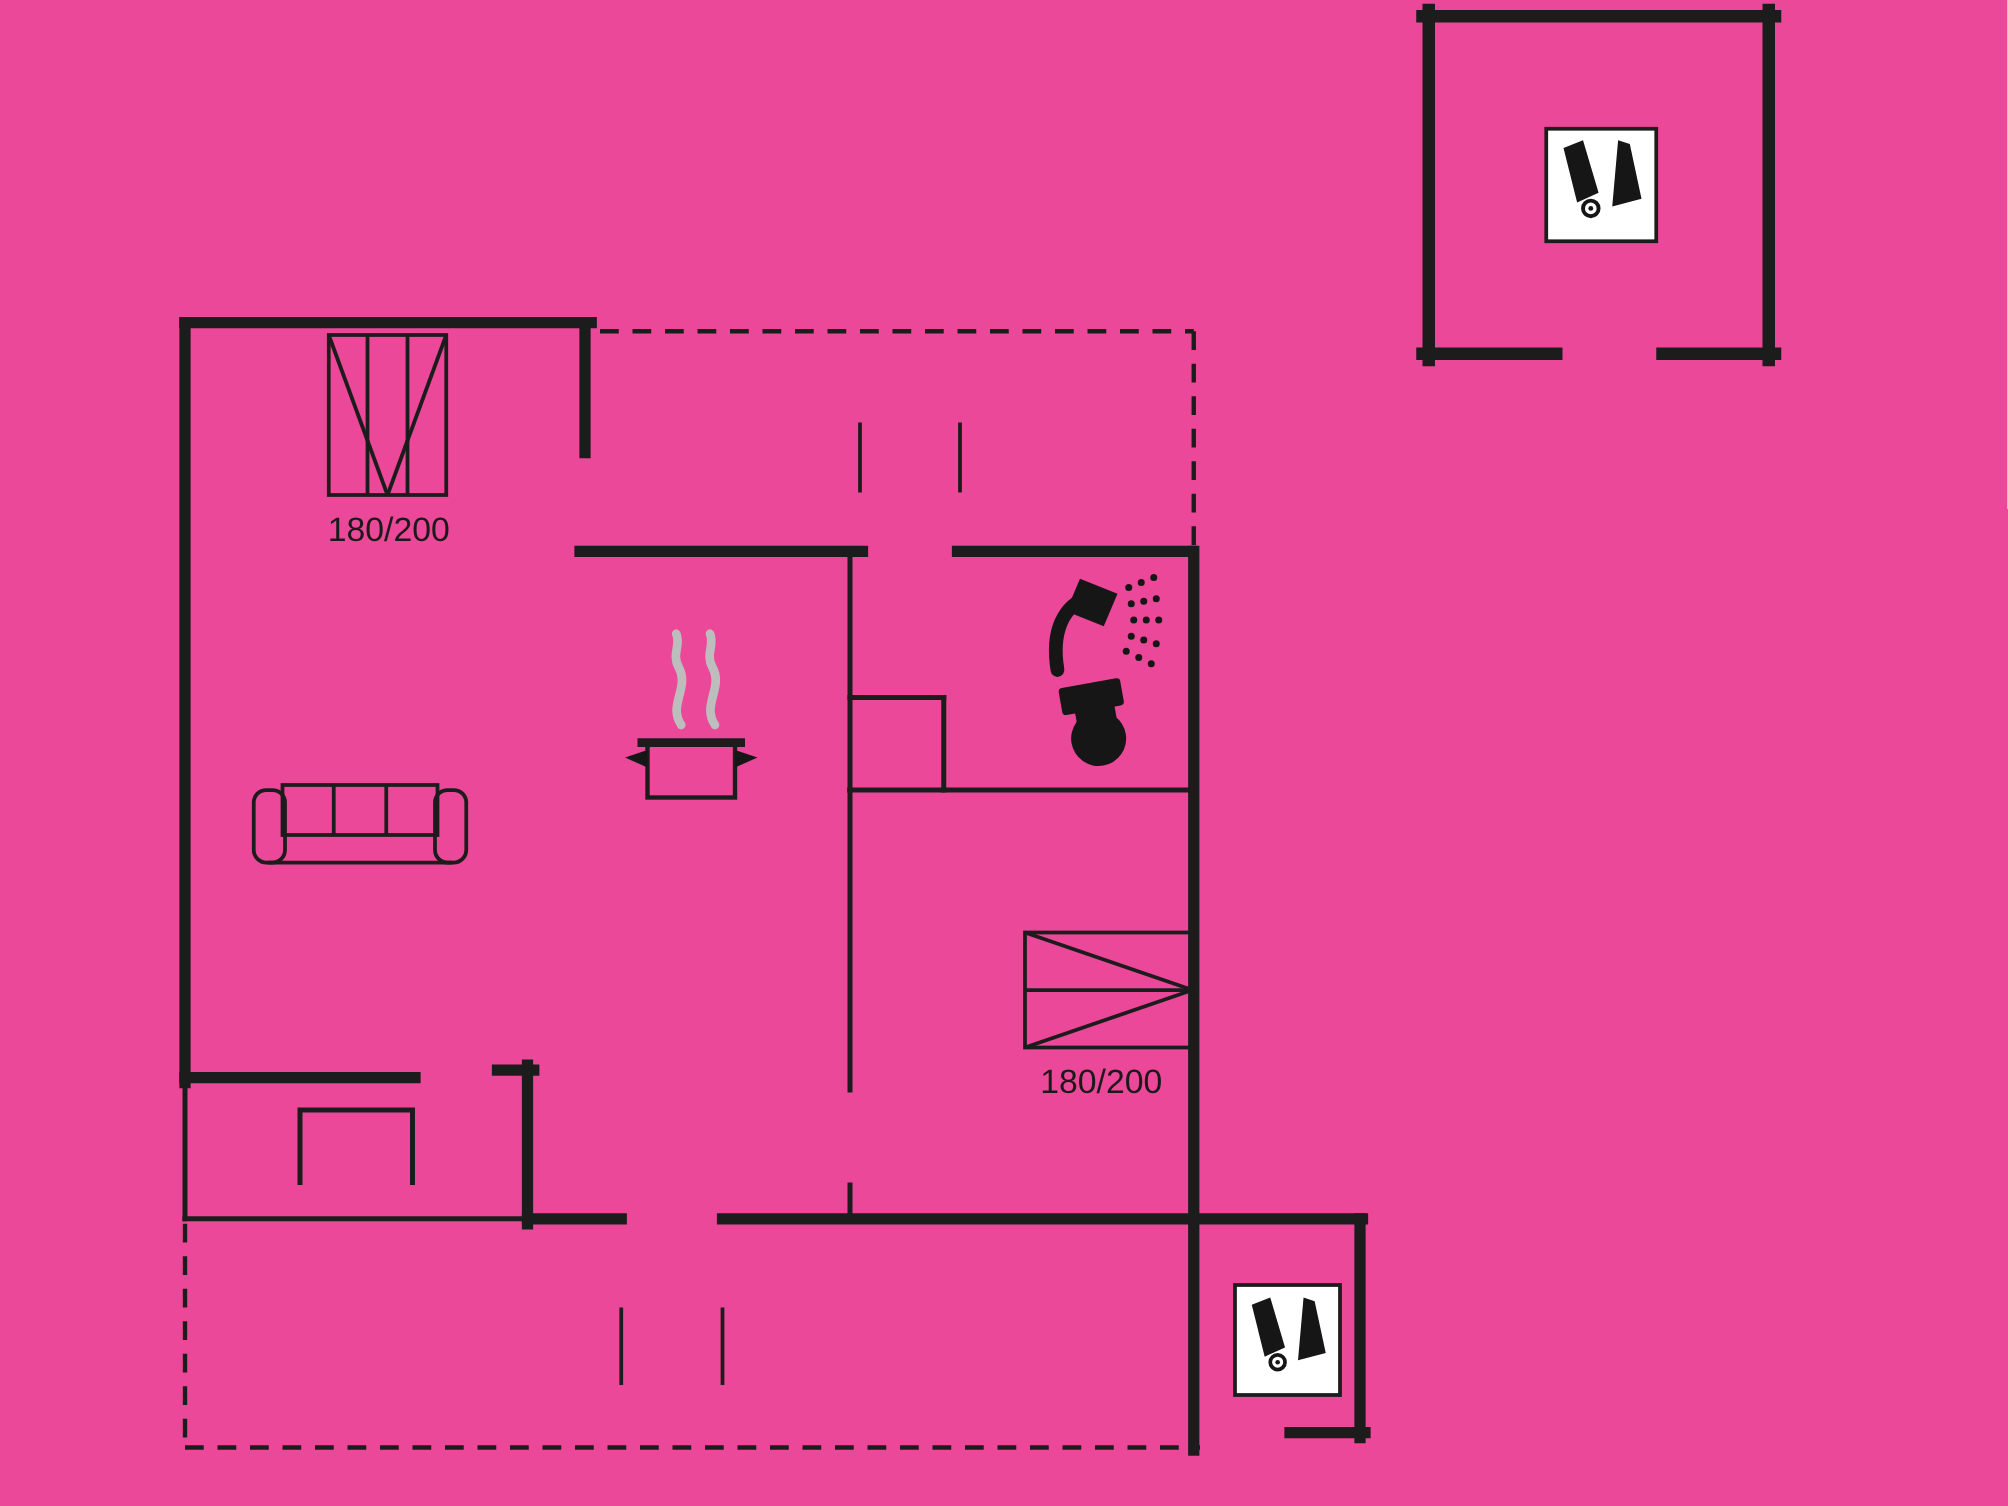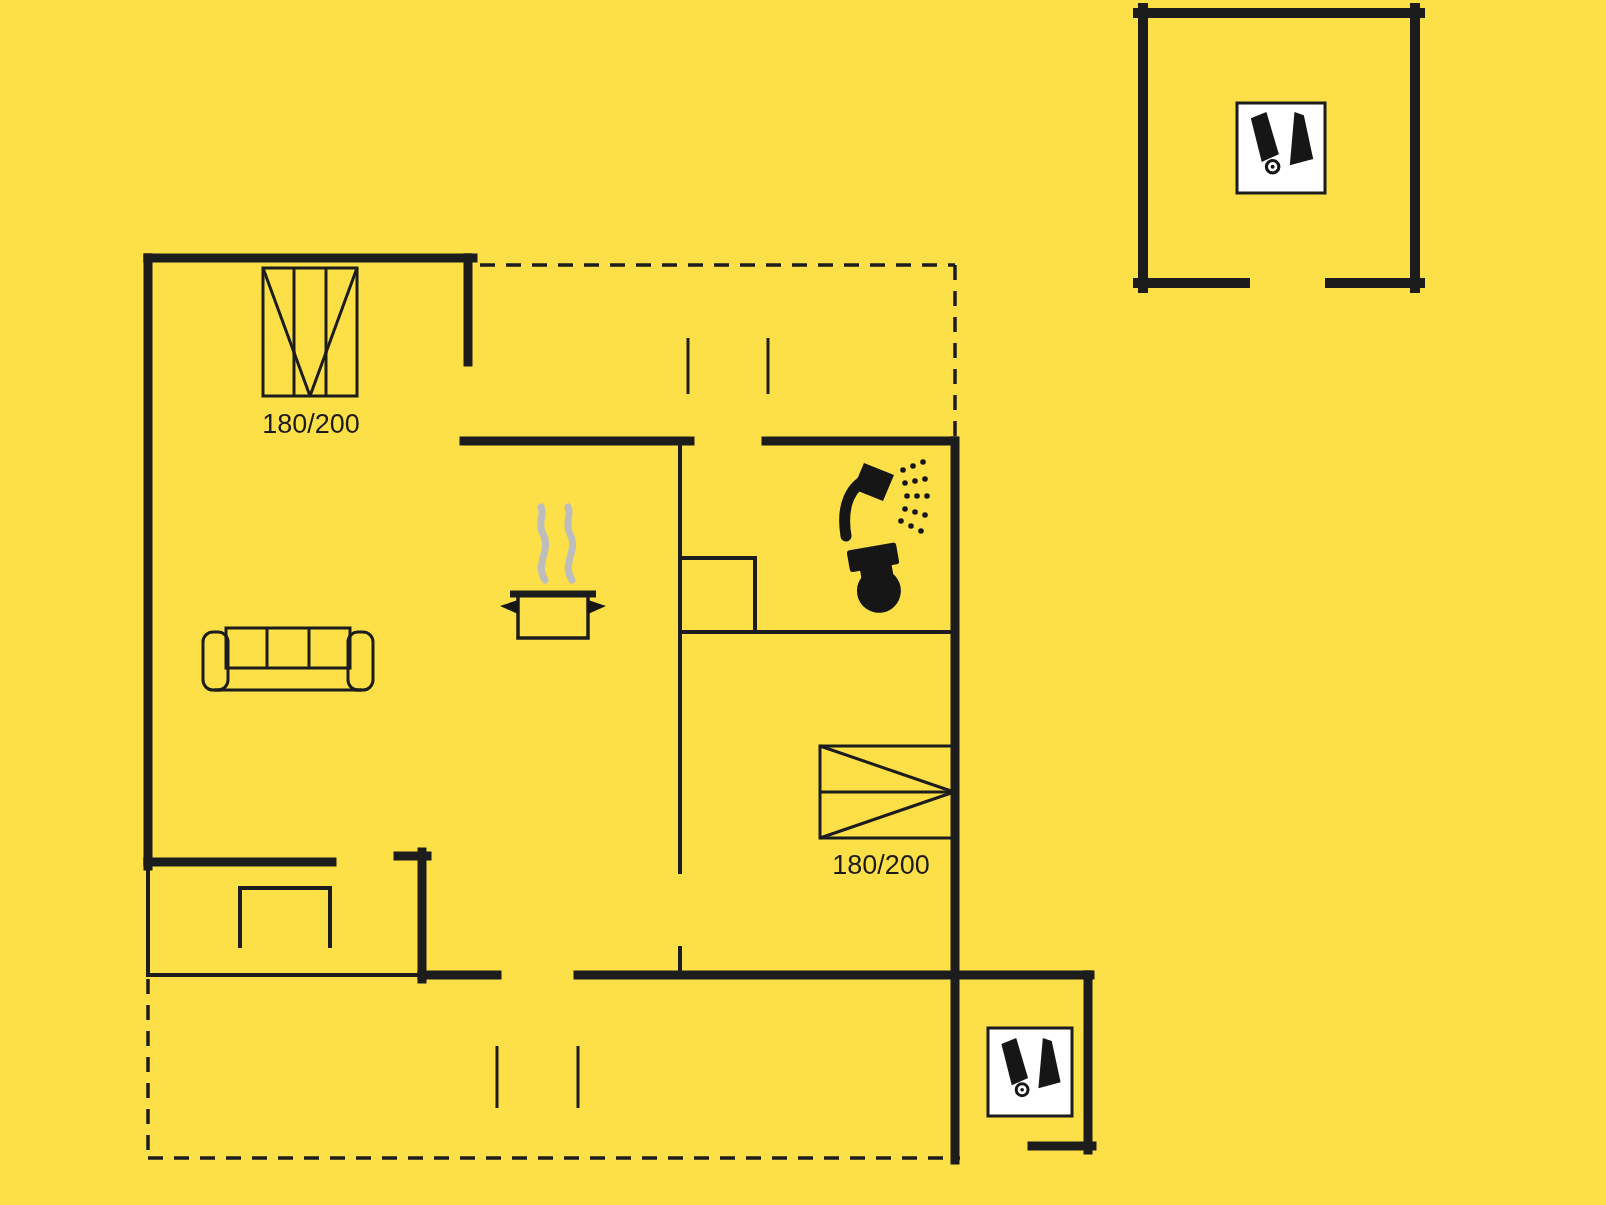--- a/index.html
+++ b/index.html
@@ -1,16 +1,16 @@
 <!DOCTYPE html>
 <html><head>
 <meta charset="utf-8">
 <style>
   html,body { margin:0; padding:0; background:#ffffff; }
-  .stage { position:relative; width:1606px; height:1205px; background:#fde047; overflow:hidden; }
+  .stage { position:relative; width:1606px; height:1205px; background:#ec4899; overflow:hidden; }
   svg { display:block; }
 
   .w9   { stroke:#1c1c1c; stroke-width:9;  fill:none; stroke-linecap:square; }
   .w10  { stroke:#1c1c1c; stroke-width:10; fill:none; stroke-linecap:square; }
   .thin { stroke:#1c1c1c; stroke-width:4;  fill:none; stroke-linecap:square; }
   .tick { stroke:#1c1c1c; stroke-width:3;  fill:none; }
   .dashed { stroke:#1c1c1c; stroke-width:3.5; fill:none; stroke-dasharray:15 11; }
   .sym  { stroke:#1c1c1c; stroke-width:3; fill:none; }
   .sym35{ stroke:#1c1c1c; stroke-width:3.5; fill:none; }
   .blk  { fill:#161616; stroke:none; }

